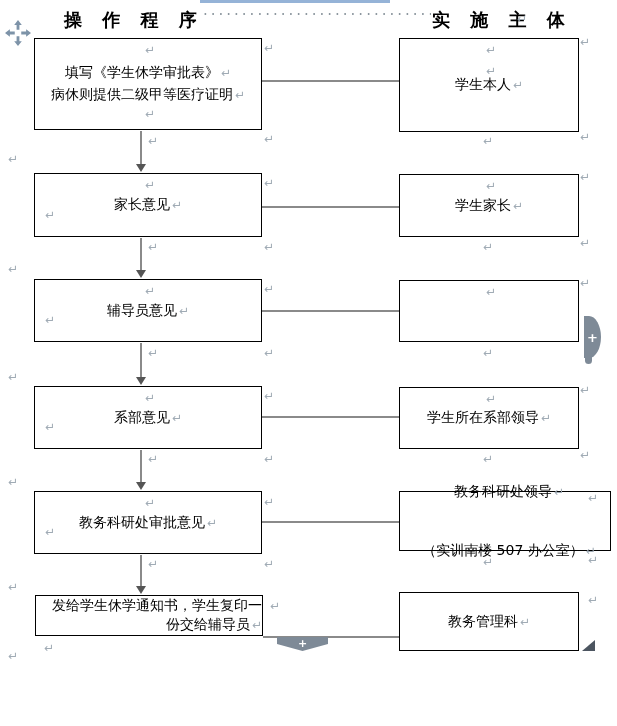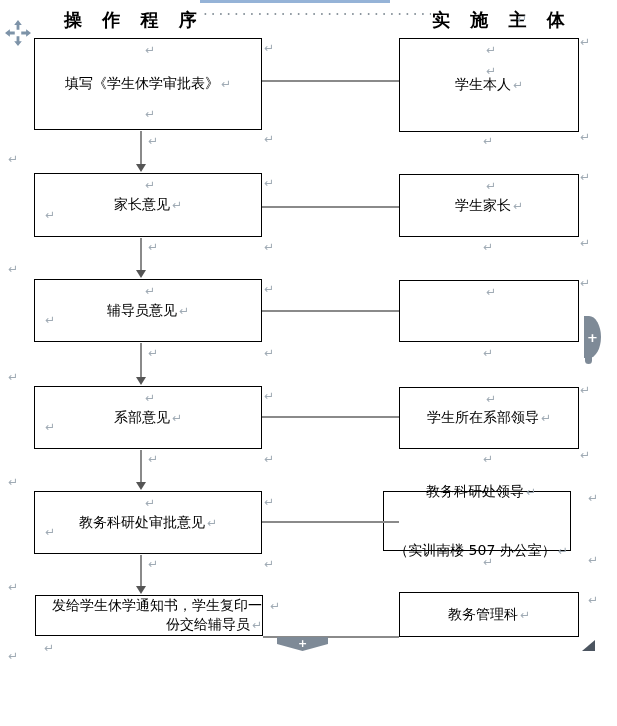--- a/index.html
+++ b/index.html
@@ -66,20 +66,21 @@
   </div>
 
   <span class="htitle" style="left:64px;">操 作 程 序</span>
   <span class="leader">·······························</span>
   <span class="htitle" style="left:432px;">实 施 主 体</span>
   <span class="pm" style="left:517px;top:13px;">↵</span>
 
   <div class="fbox" style="left:34px;top:38px;width:228px;height:92px;">
     <span class="pm-inline pm-top">↵</span>
     <div class="line"><span>填写《学生休学审批表》</span><span class="pm-inline">↵</span></div>
+    <div class="line"><span>病休则提供二级甲等医疗证明</span><span class="pm-inline">↵</span></div>
     <span class="pm-inline pm-bc">↵</span>
   </div>
   <div class="fbox" style="left:399px;top:38px;width:180px;height:94px;">
     <span class="pm-inline pm-top">↵</span>
     <span class="pm-inline pm-top2">↵</span>
     <div class="line"><span>学生本人</span><span class="pm-inline">↵</span></div>
   </div>
 
   <div class="fbox" style="left:34px;top:173px;width:228px;height:64px;">
     <span class="pm-inline pm-top">↵</span>
@@ -108,30 +109,30 @@
   <div class="fbox" style="left:399px;top:387px;width:180px;height:62px;">
     <span class="pm-inline pm-top">↵</span>
     <div class="line"><span>学生所在系部领导</span><span class="pm-inline">↵</span></div>
   </div>
 
   <div class="fbox" style="left:34px;top:491px;width:228px;height:63px;">
     <span class="pm-inline pm-top">↵</span>
     <div class="line"><span>教务科研处审批意见</span><span class="pm-inline">↵</span></div>
     <span class="pm-inline pm-bl">↵</span>
   </div>
-  <div class="fbox" style="left:383px;top:491px;width:188px;height:60px;padding-left:8px;">
+  <div class="fbox" style="left:399px;top:491px;width:212px;height:60px;padding-left:8px;">
     <div class="line" style="line-height:22px;"><span>教务科研处领导</span><span class="pm-inline">↵</span></div>
     <div class="line" style="line-height:22px;margin-top:36px;"><span>（实训南楼 507 办公室）</span><span class="pm-inline">↵</span></div>
   </div>
 
   <div class="fbox left-align" style="left:35px;top:595px;width:228px;height:41px;">
     <div class="line"><span>发给学生休学通知书，学生复印一</span></div>
     <div class="line"><span>份交给辅导员</span><span class="pm-inline">↵</span></div>
   </div>
-  <div class="fbox" style="left:399px;top:592px;width:180px;height:45px;">
+  <div class="fbox" style="left:399px;top:592px;width:180px;height:59px;">
     <div class="line" style="line-height:19px;"><span>教务管理科</span><span class="pm-inline">↵</span></div>
   </div>
 
   <div class="vshaft" style="top:131px;height:34px;"></div>
   <div class="vhead" style="top:164px;"></div>
   <div class="vshaft" style="top:238px;height:33px;"></div>
   <div class="vhead" style="top:270px;"></div>
   <div class="vshaft" style="top:343px;height:35px;"></div>
   <div class="vhead" style="top:377px;"></div>
   <div class="vshaft" style="top:450px;height:33px;"></div>

